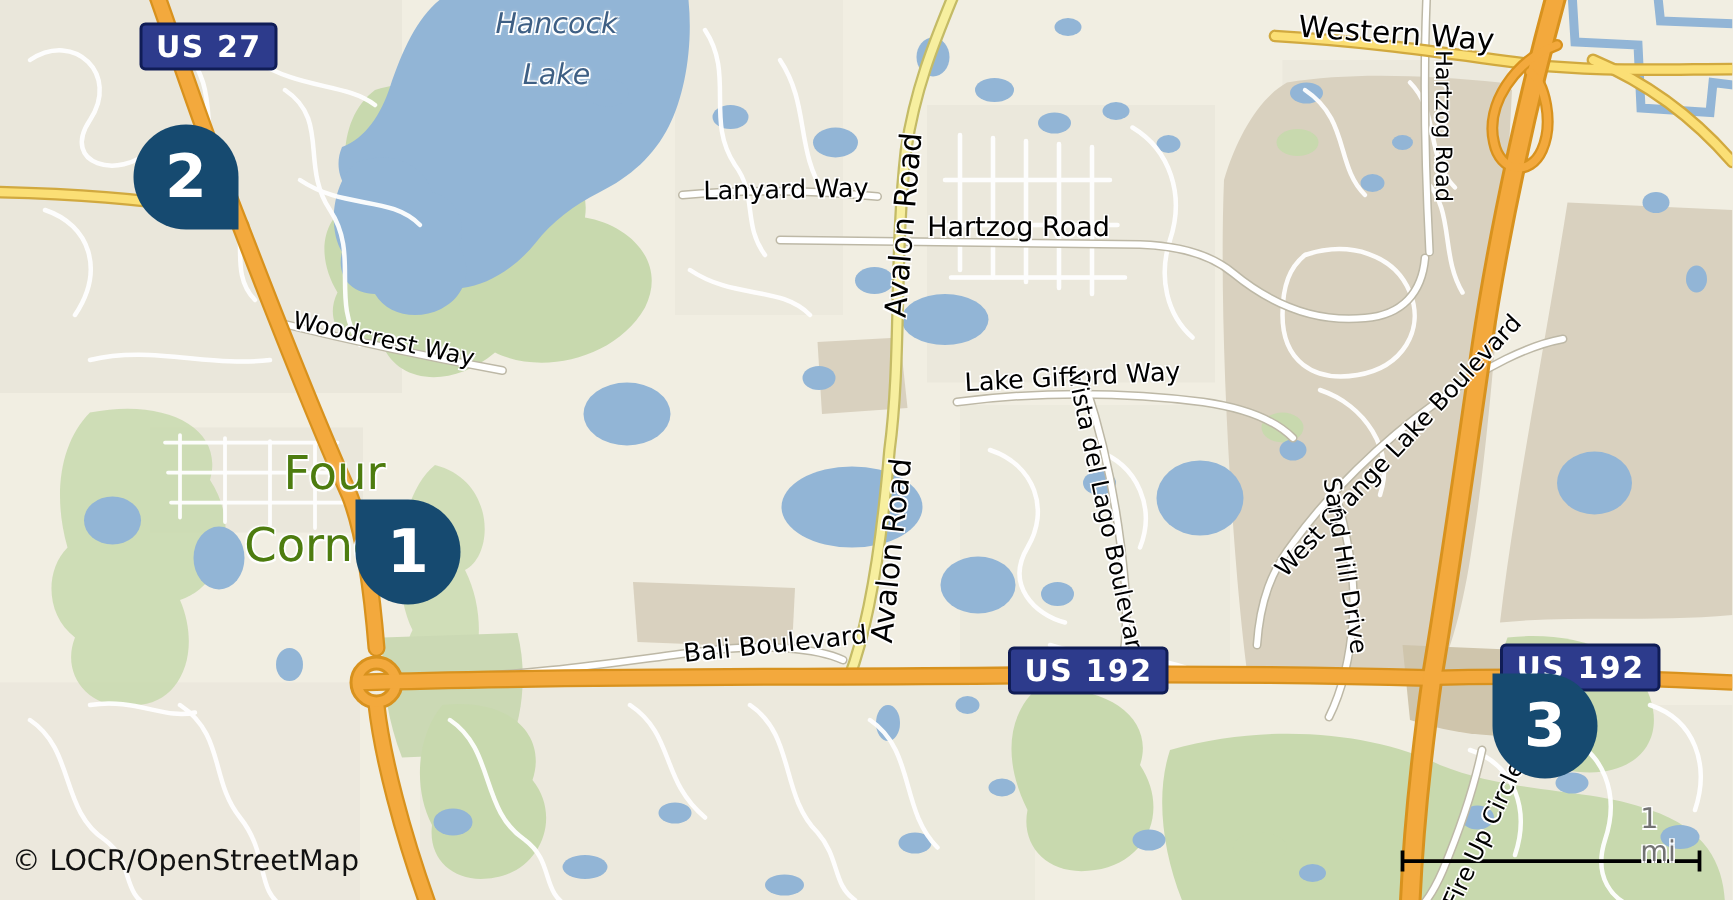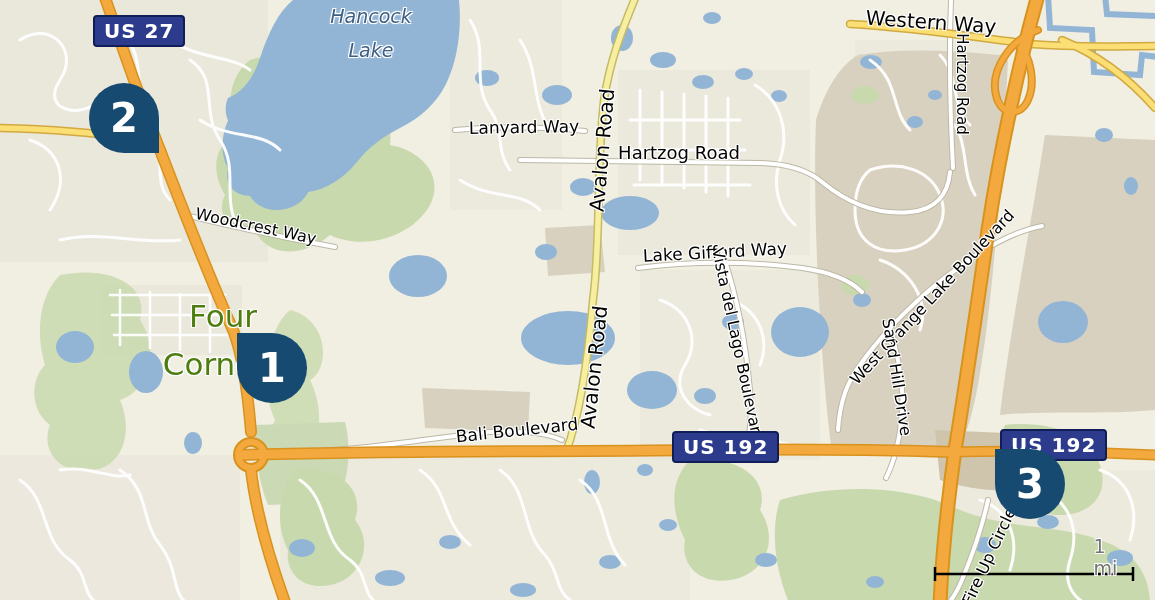--- a/index.html
+++ b/index.html
@@ -244,14 +244,15 @@
     <span>1</span>
   </div>
   <div class="marker tail-br" style="left:89px;top:83px;">
     <span>2</span>
   </div>
   <div class="marker tail-tl" style="left:995px;top:449px;">
     <span>3</span>
   </div>
 
   <div class="scale-label" style="left:1114px;top:557px;transform:translate(-50%,-50%);">1 mi</div>
+  <div class="attribution">© LOCR/OpenStreetMap</div>
 
 </div>
 
 </body></html>

